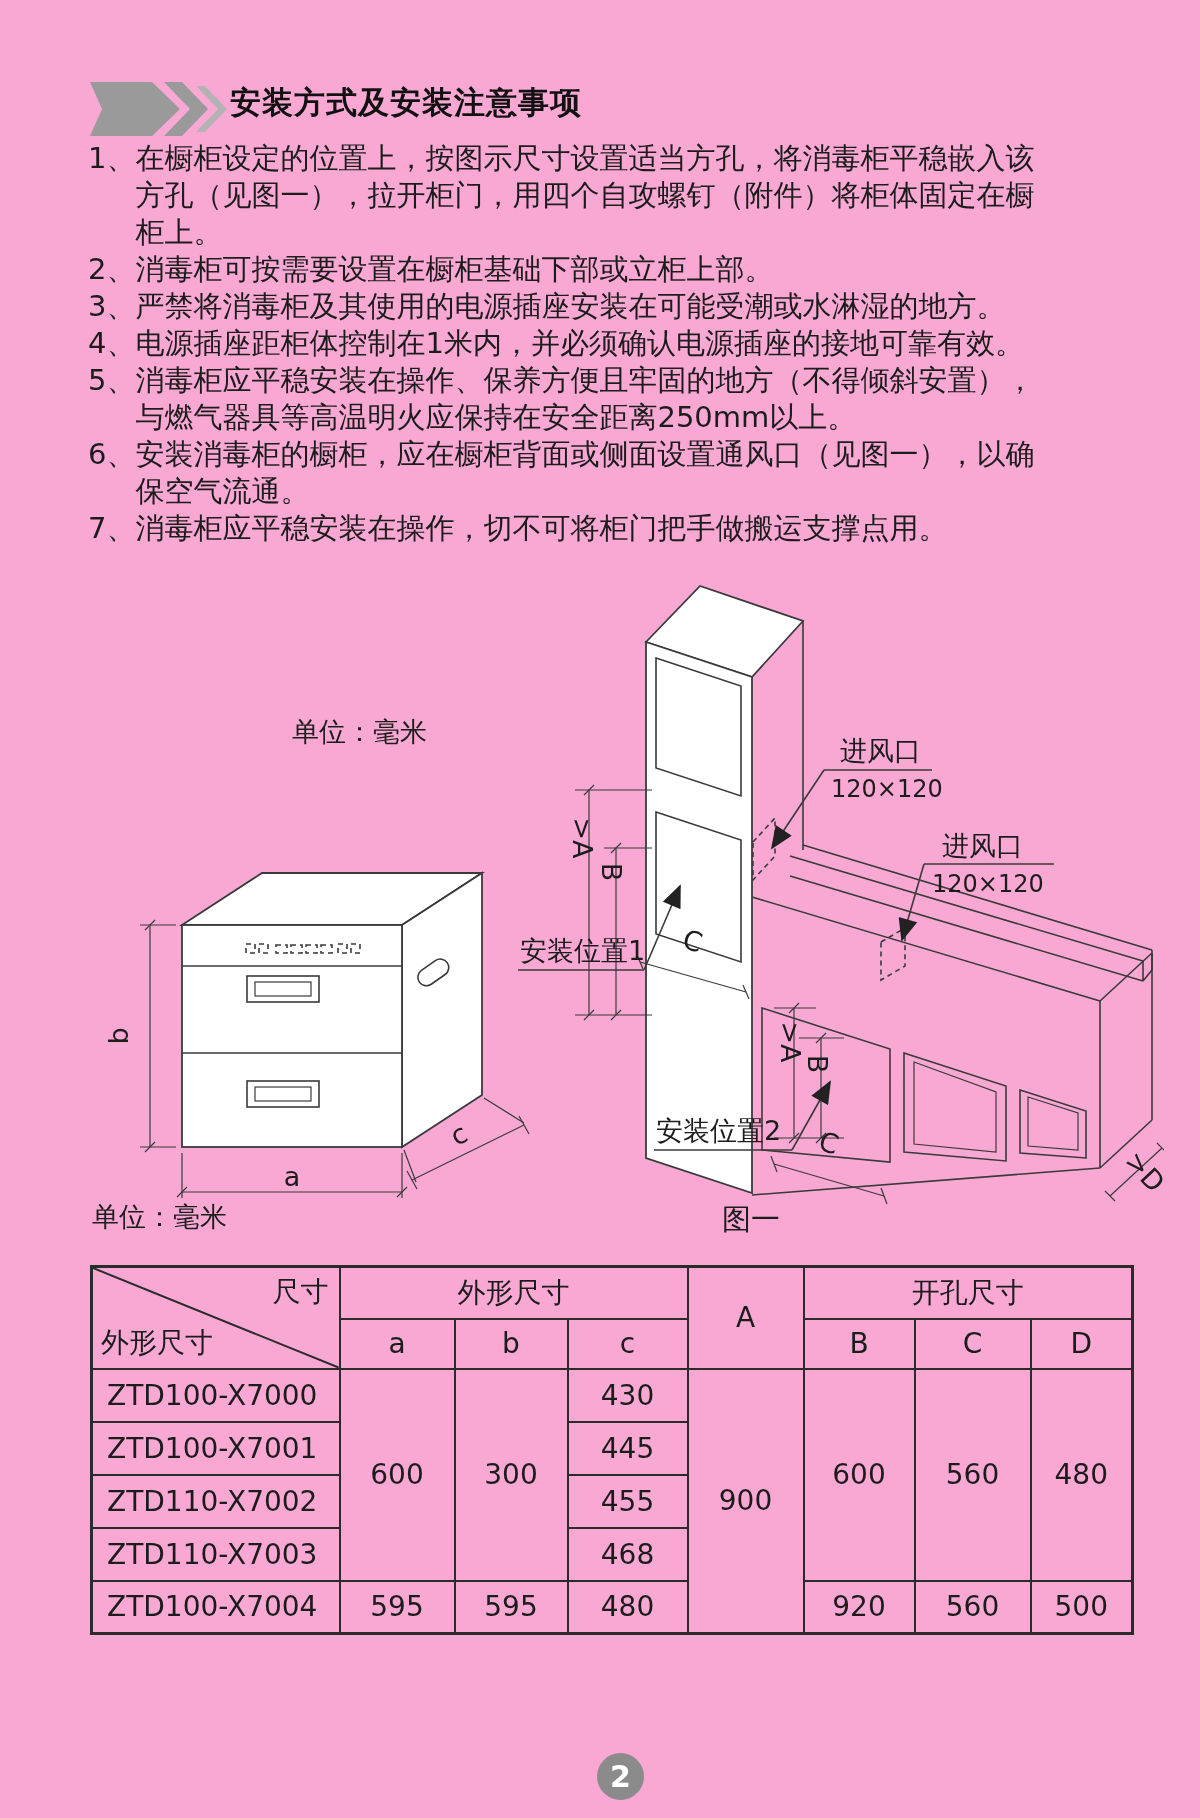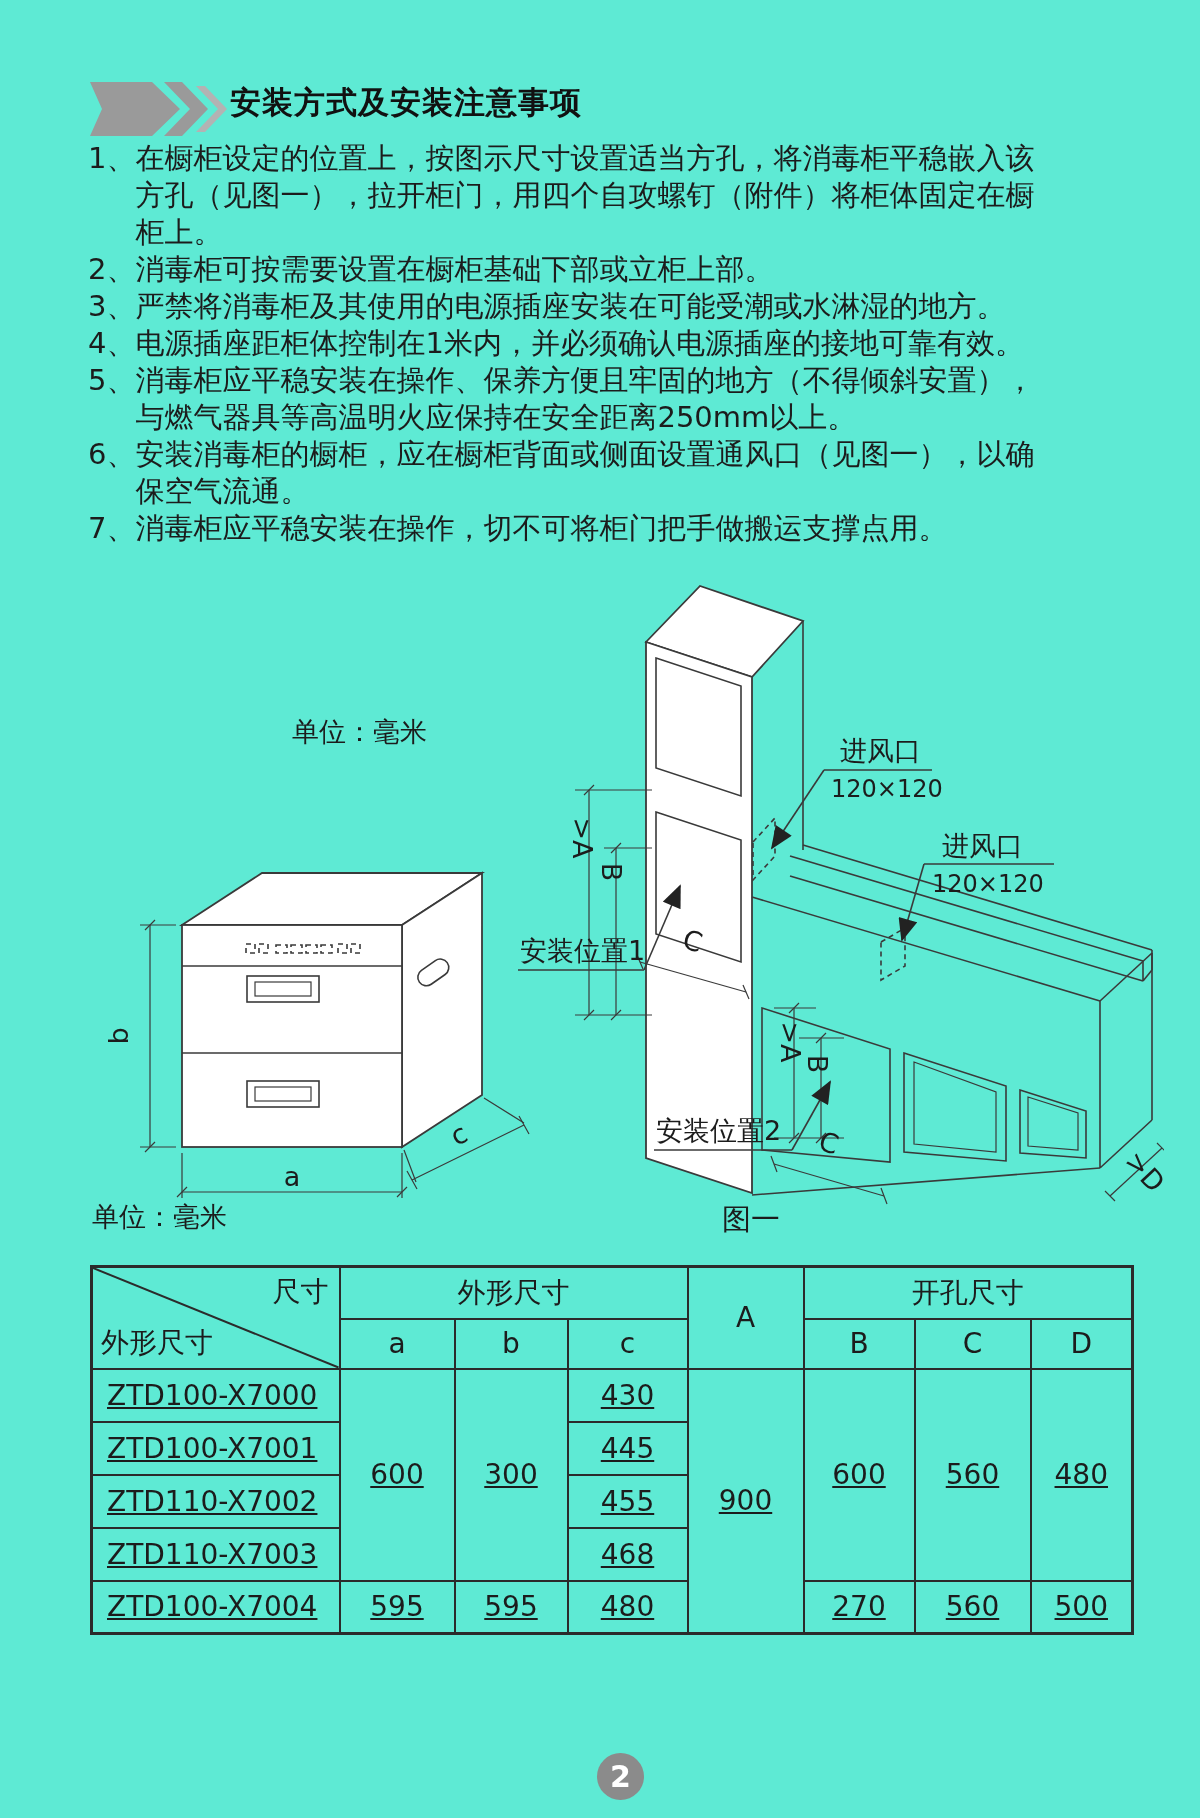--- a/index.html
+++ b/index.html
@@ -1,17 +1,17 @@
 <!DOCTYPE html>
 <html><head>
 <meta charset="utf-8">
 <style>
   html,body{margin:0;padding:0;background:#e8e8e8;}
   .page{
-    position:relative;width:1200px;height:1818px;background:#5eead4;
+    position:relative;width:1200px;height:1818px;background:#f9a8d4;
     margin:0 auto;overflow:hidden;
     font-family:"DejaVu Sans","Liberation Sans",sans-serif;
     color:#1e1e1e;
   }
   
   .hdr-arrows{position:absolute;left:88px;top:80px;}
   .page-title{
     position:absolute;left:230px;top:82px;font-size:31px;font-weight:bold;
     letter-spacing:1px;color:#111;
   }
@@ -32,21 +32,21 @@
   .fig-caption{fill:#1c1c1c;font-size:29px;font-family:"DejaVu Sans","Liberation Sans",sans-serif;}
   
   .dim-table{
     position:absolute;left:90px;top:1265px;border-collapse:collapse;
     table-layout:fixed;width:1041px;font-size:28px;color:#1c1c1c;
   }
   .dim-table td{border:2px solid #2b2b2b;text-align:center;padding:0;}
   .dim-table{border:3px solid #2b2b2b;}
   .dim-table .h1{height:52px;}
   .dim-table .h2{height:50px;}
-  .dim-table .br{height:53px;text-decoration:underline;}
+  .dim-table .br{height:53px;}
   .dim-table .model{text-align:left;padding-left:14px;}
   .corner-cell{position:relative;}
   .corner-cell svg{position:absolute;left:0;top:0;width:100%;height:100%;}
   .corner-top{position:absolute;right:10px;top:5px;font-size:28px;margin-left:15px;}
   .corner-bottom{position:absolute;left:8px;bottom:6px;font-size:28px;}
   
   .note{position:absolute;left:88px;top:1686px;font-size:29px;color:#1c1c1c;}
   .page-num{
     position:absolute;left:597px;top:1753px;width:47px;height:47px;border-radius:50%;
     display:flex;align-items:center;justify-content:center;
@@ -302,21 +302,21 @@
     </tr>
     <tr class="br">
       <td class="model">ZTD110-X7003</td>
       <td>468</td>
     </tr>
     <tr class="br">
       <td class="model">ZTD100-X7004</td>
       <td>595</td>
       <td>595</td>
       <td>480</td>
-      <td>270</td>
+      <td>920</td>
       <td>560</td>
       <td>500</td>
     </tr>
   </tbody>
     </table>
 
 
   <div class="page-num" style="background: rgb(139, 139, 139);">2</div>
 
 </div>

